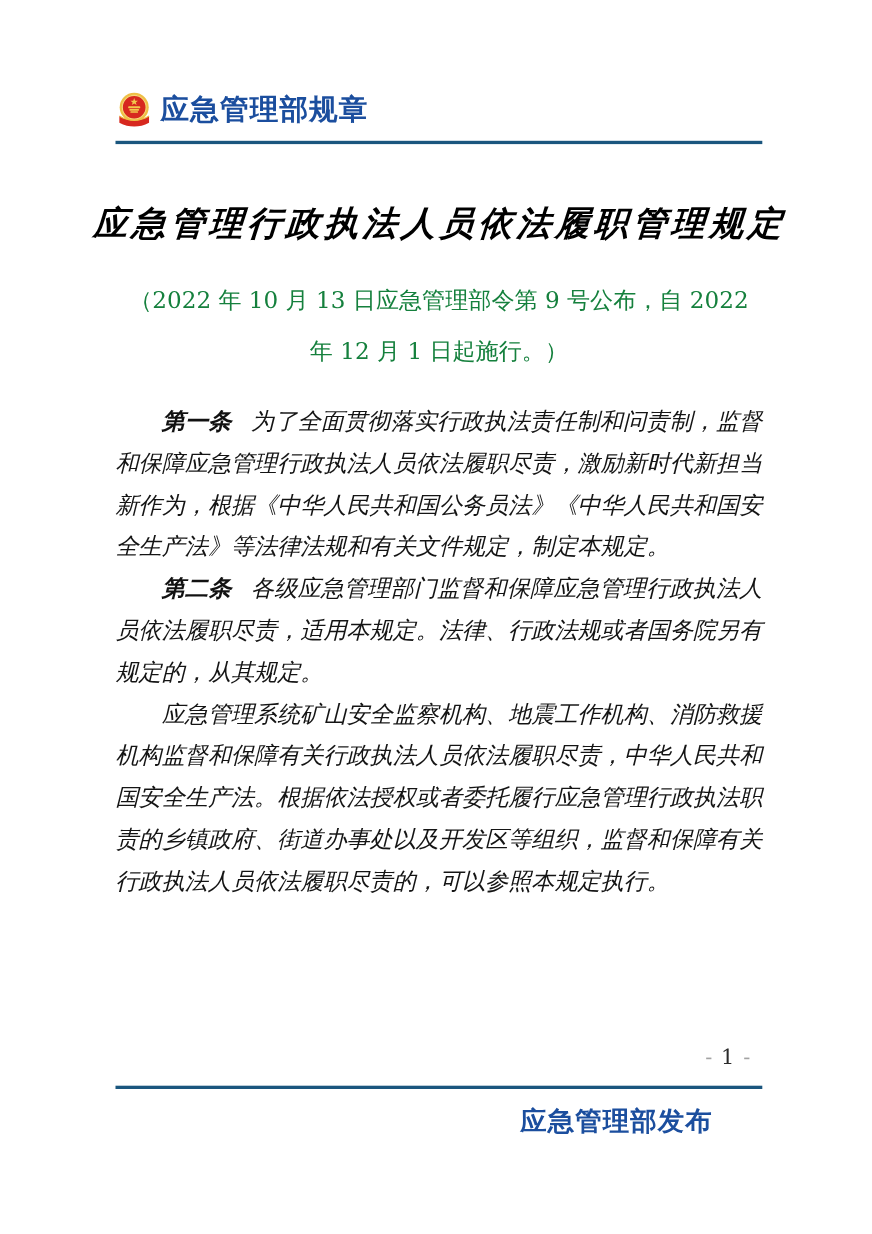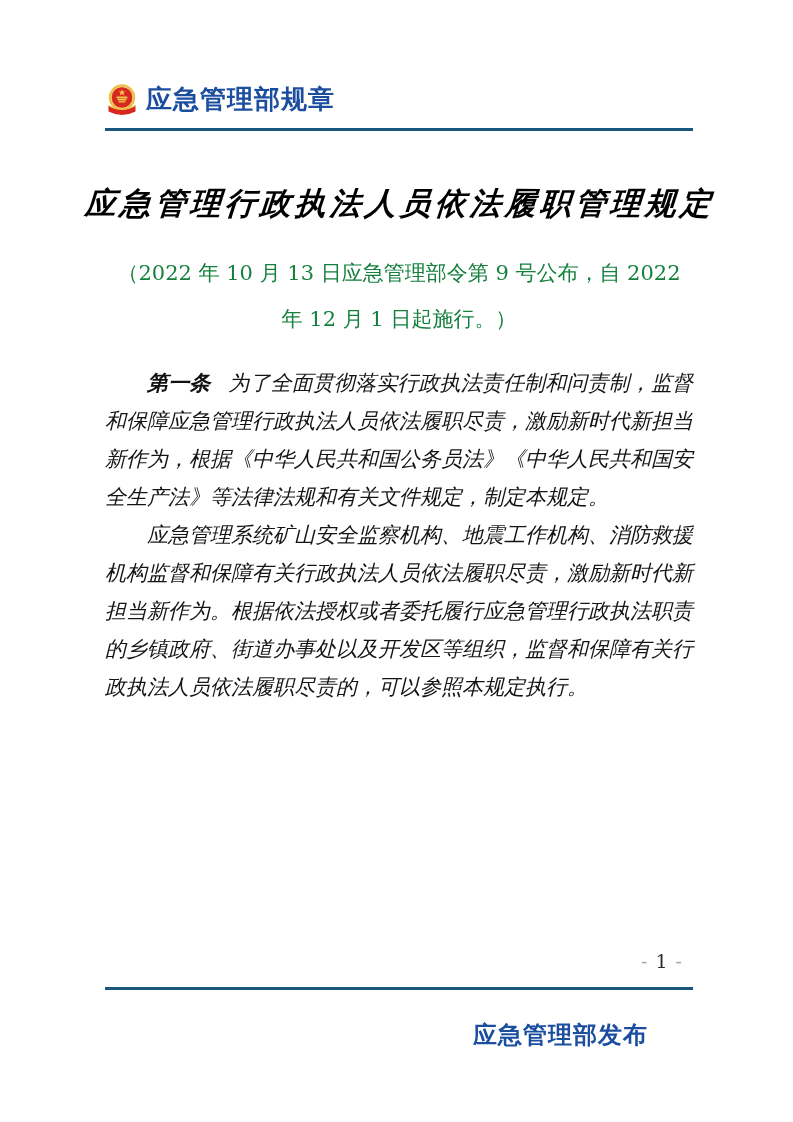--- a/index.html
+++ b/index.html
@@ -109,21 +109,20 @@
     position: absolute;
     left: 105px;
     top: 1003px;
     width: 543px; 
     text-align: right;
     font-family: "DejaVu Sans", "Liberation Sans", sans-serif;
     font-size: 24px;
     font-weight: 700;
     color: #1b4e9e;
     letter-spacing: 1px;
-    margin-top: 16px;
   }
 </style>
 </head>
 <body>
 
 <div class="page">
 
   <div class="header">
     <svg class="emblem" viewBox="0 0 34 34" xmlns="http://www.w3.org/2000/svg" aria-hidden="true">
       <circle cx="17" cy="14.5" r="13.2" fill="#eebf45"></circle>
@@ -143,21 +142,24 @@
 
   <div class="doc-title">应急管理行政执法人员依法履职管理规定</div>
 
   <div class="promulgation">（2022 年 10 月 13 日应急管理部令第 9 号公布，自 2022 年 12 月 1 日起施行。）</div>
 
   <div class="body-text">
     <p class="article">
       <strong class="article-label">第一条</strong><span>为了全面贯彻落实行政执法责任制和问责制，监督和保障应急管理行政执法人员依法履职尽责，激励新时代新担当新作为，根据《中华人民共和国公务员法》《中华人民共和国安全生产法》等法律法规和有关文件规定，制定本规定。</span>
     </p>
     <p class="article">
-      <strong class="article-label"></strong><span>应急管理系统矿山安全监察机构、地震工作机构、消防救援机构监督和保障有关行政执法人员依法履职尽责，激励新时代新担当新作为。根据依法授权或者委托履行应急管理行政执法职责的乡镇政府、街道办事处以及开发区等组织，监督和保障有关行政执法人员依法履职尽责的，可以参照本规定执行。</span>
+      <strong class="article-label">第二条</strong><span>各级应急管理部门监督和保障应急管理行政执法人员依法履职尽责，适用本规定。法律、行政法规或者国务院另有规定的，从其规定。</span>
+    </p>
+    <p class="article">
+      <strong class="article-label"></strong><span>应急管理系统矿山安全监察机构、地震工作机构、消防救援机构监督和保障有关行政执法人员依法履职尽责，中华人民共和国安全生产法。根据依法授权或者委托履行应急管理行政执法职责的乡镇政府、街道办事处以及开发区等组织，监督和保障有关行政执法人员依法履职尽责的，可以参照本规定执行。</span>
     </p>
   </div>
 
   <div class="page-number"><span class="dash">-</span><span class="num">1</span><span class="dash">-</span></div>
 
   <div class="footer-rule"></div>
 
   <div class="footer">应急管理部发布</div>
 
 </div>

